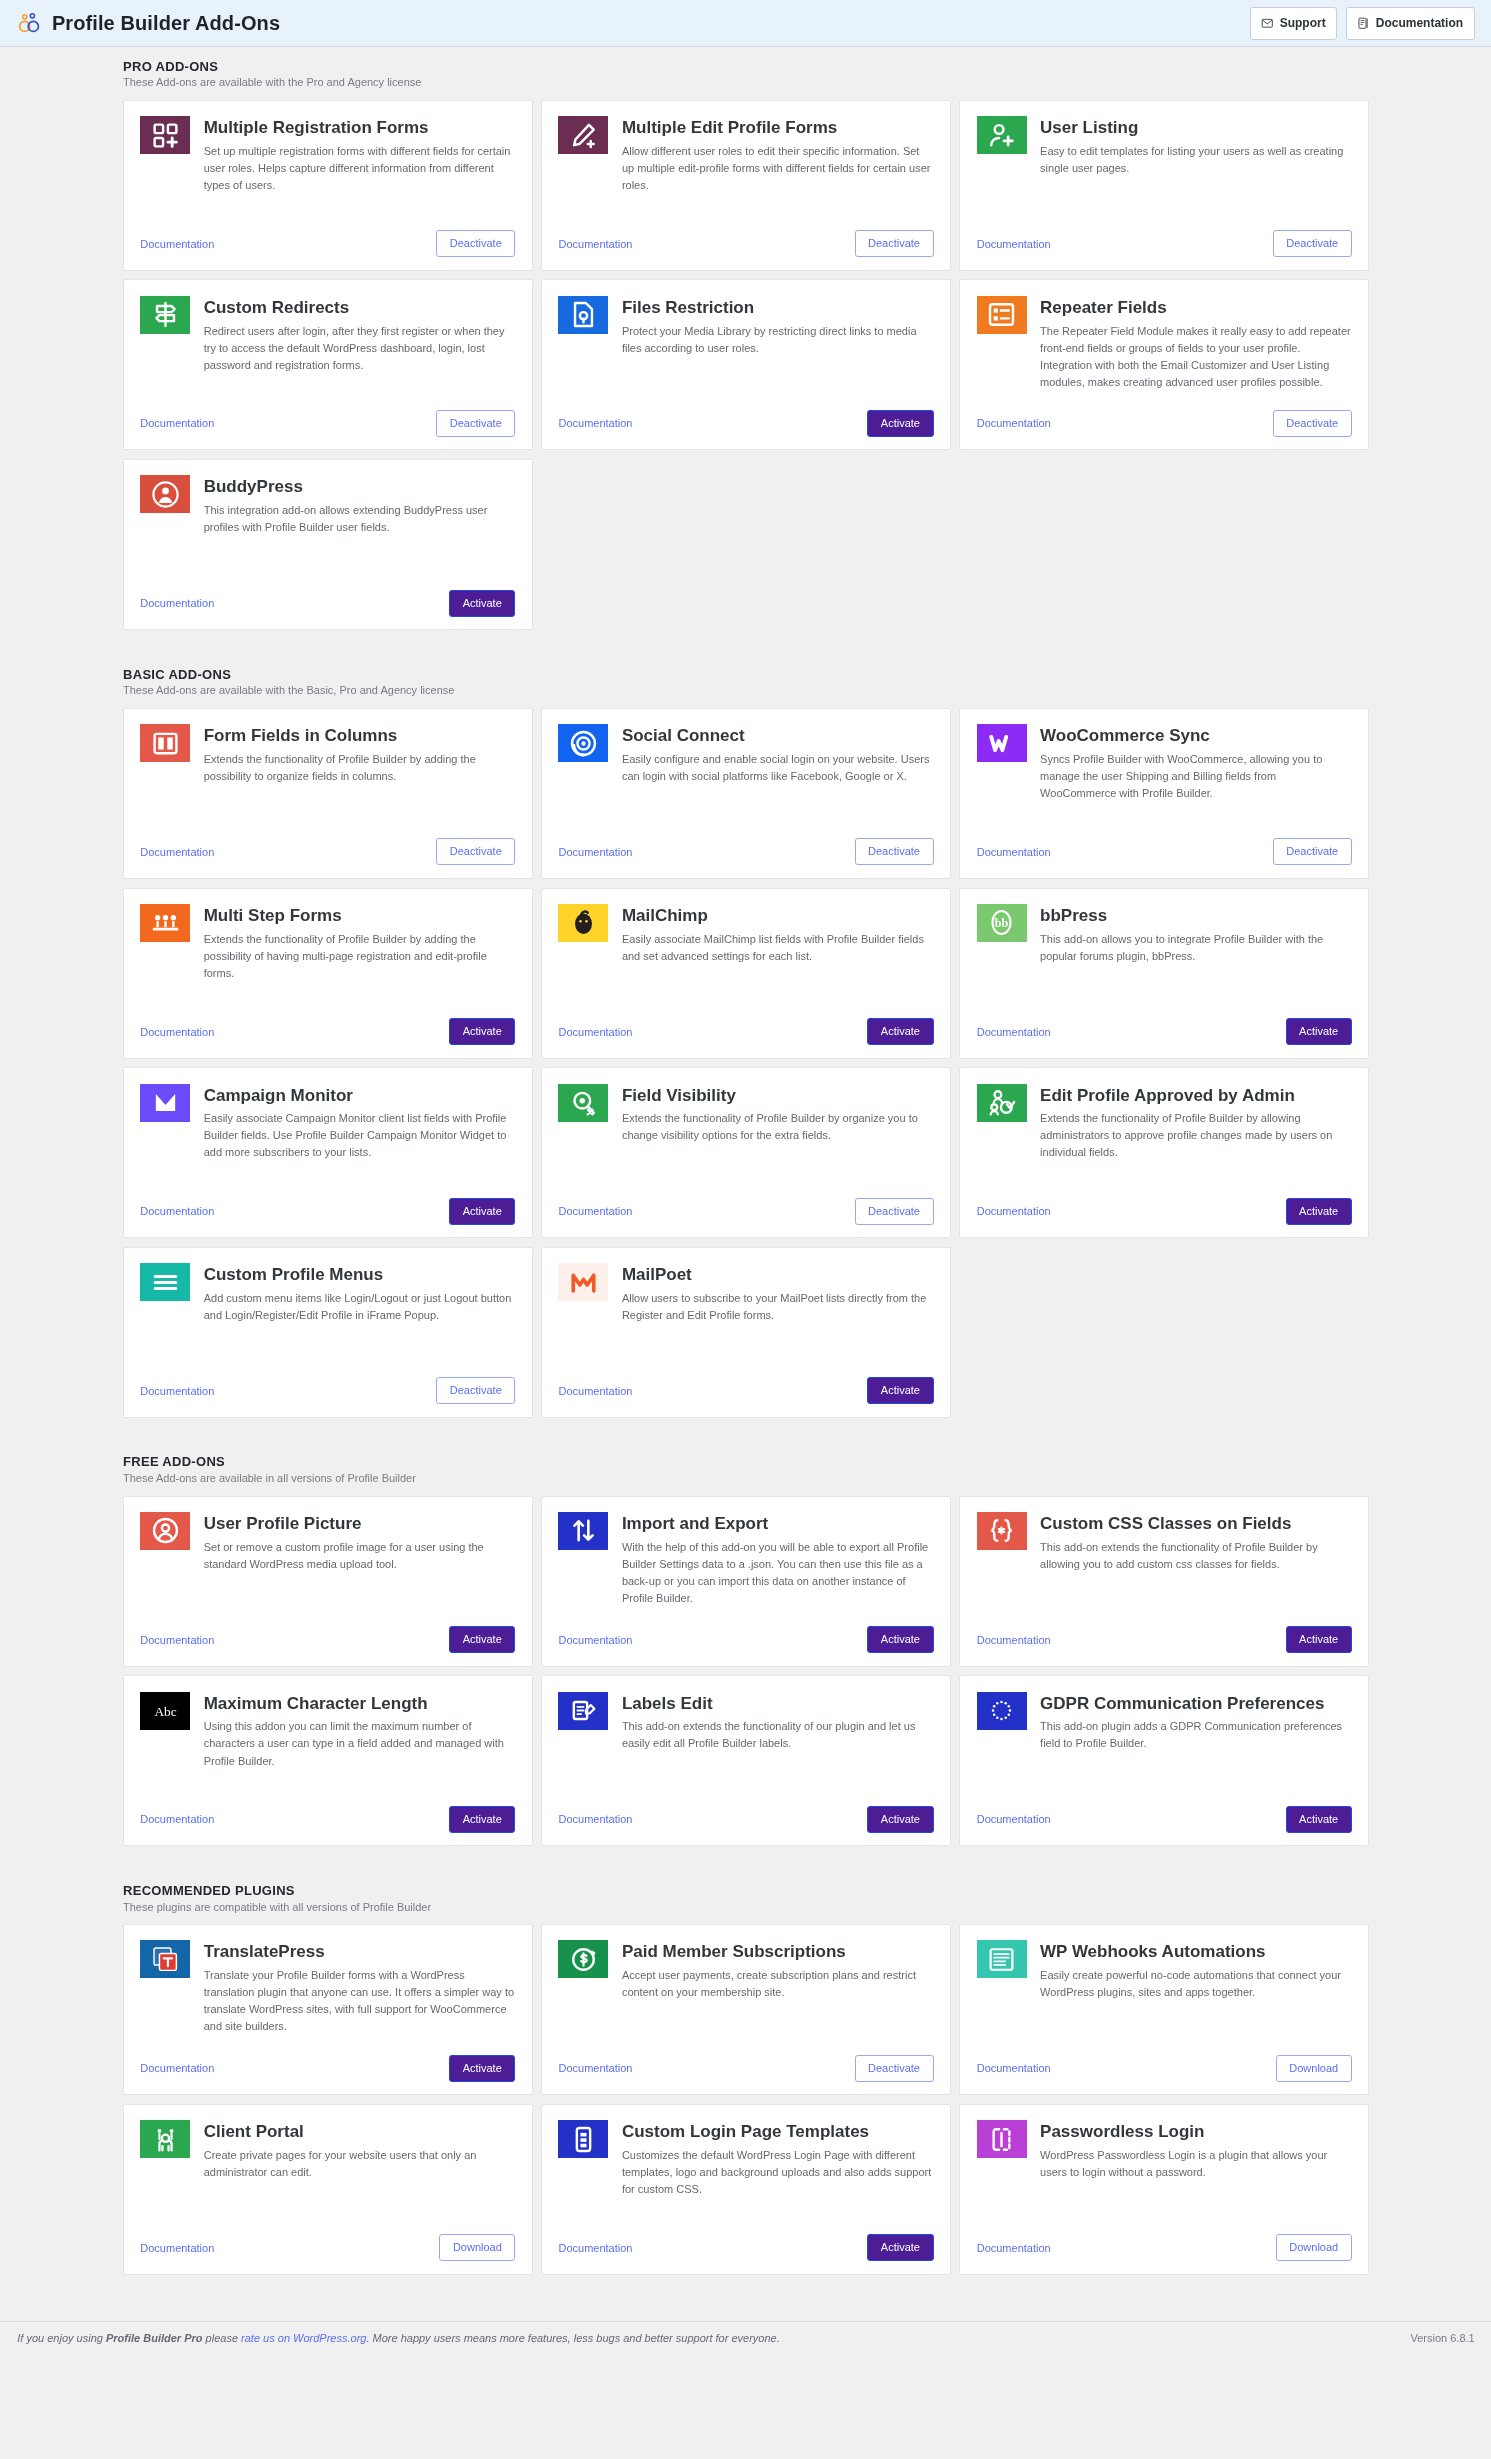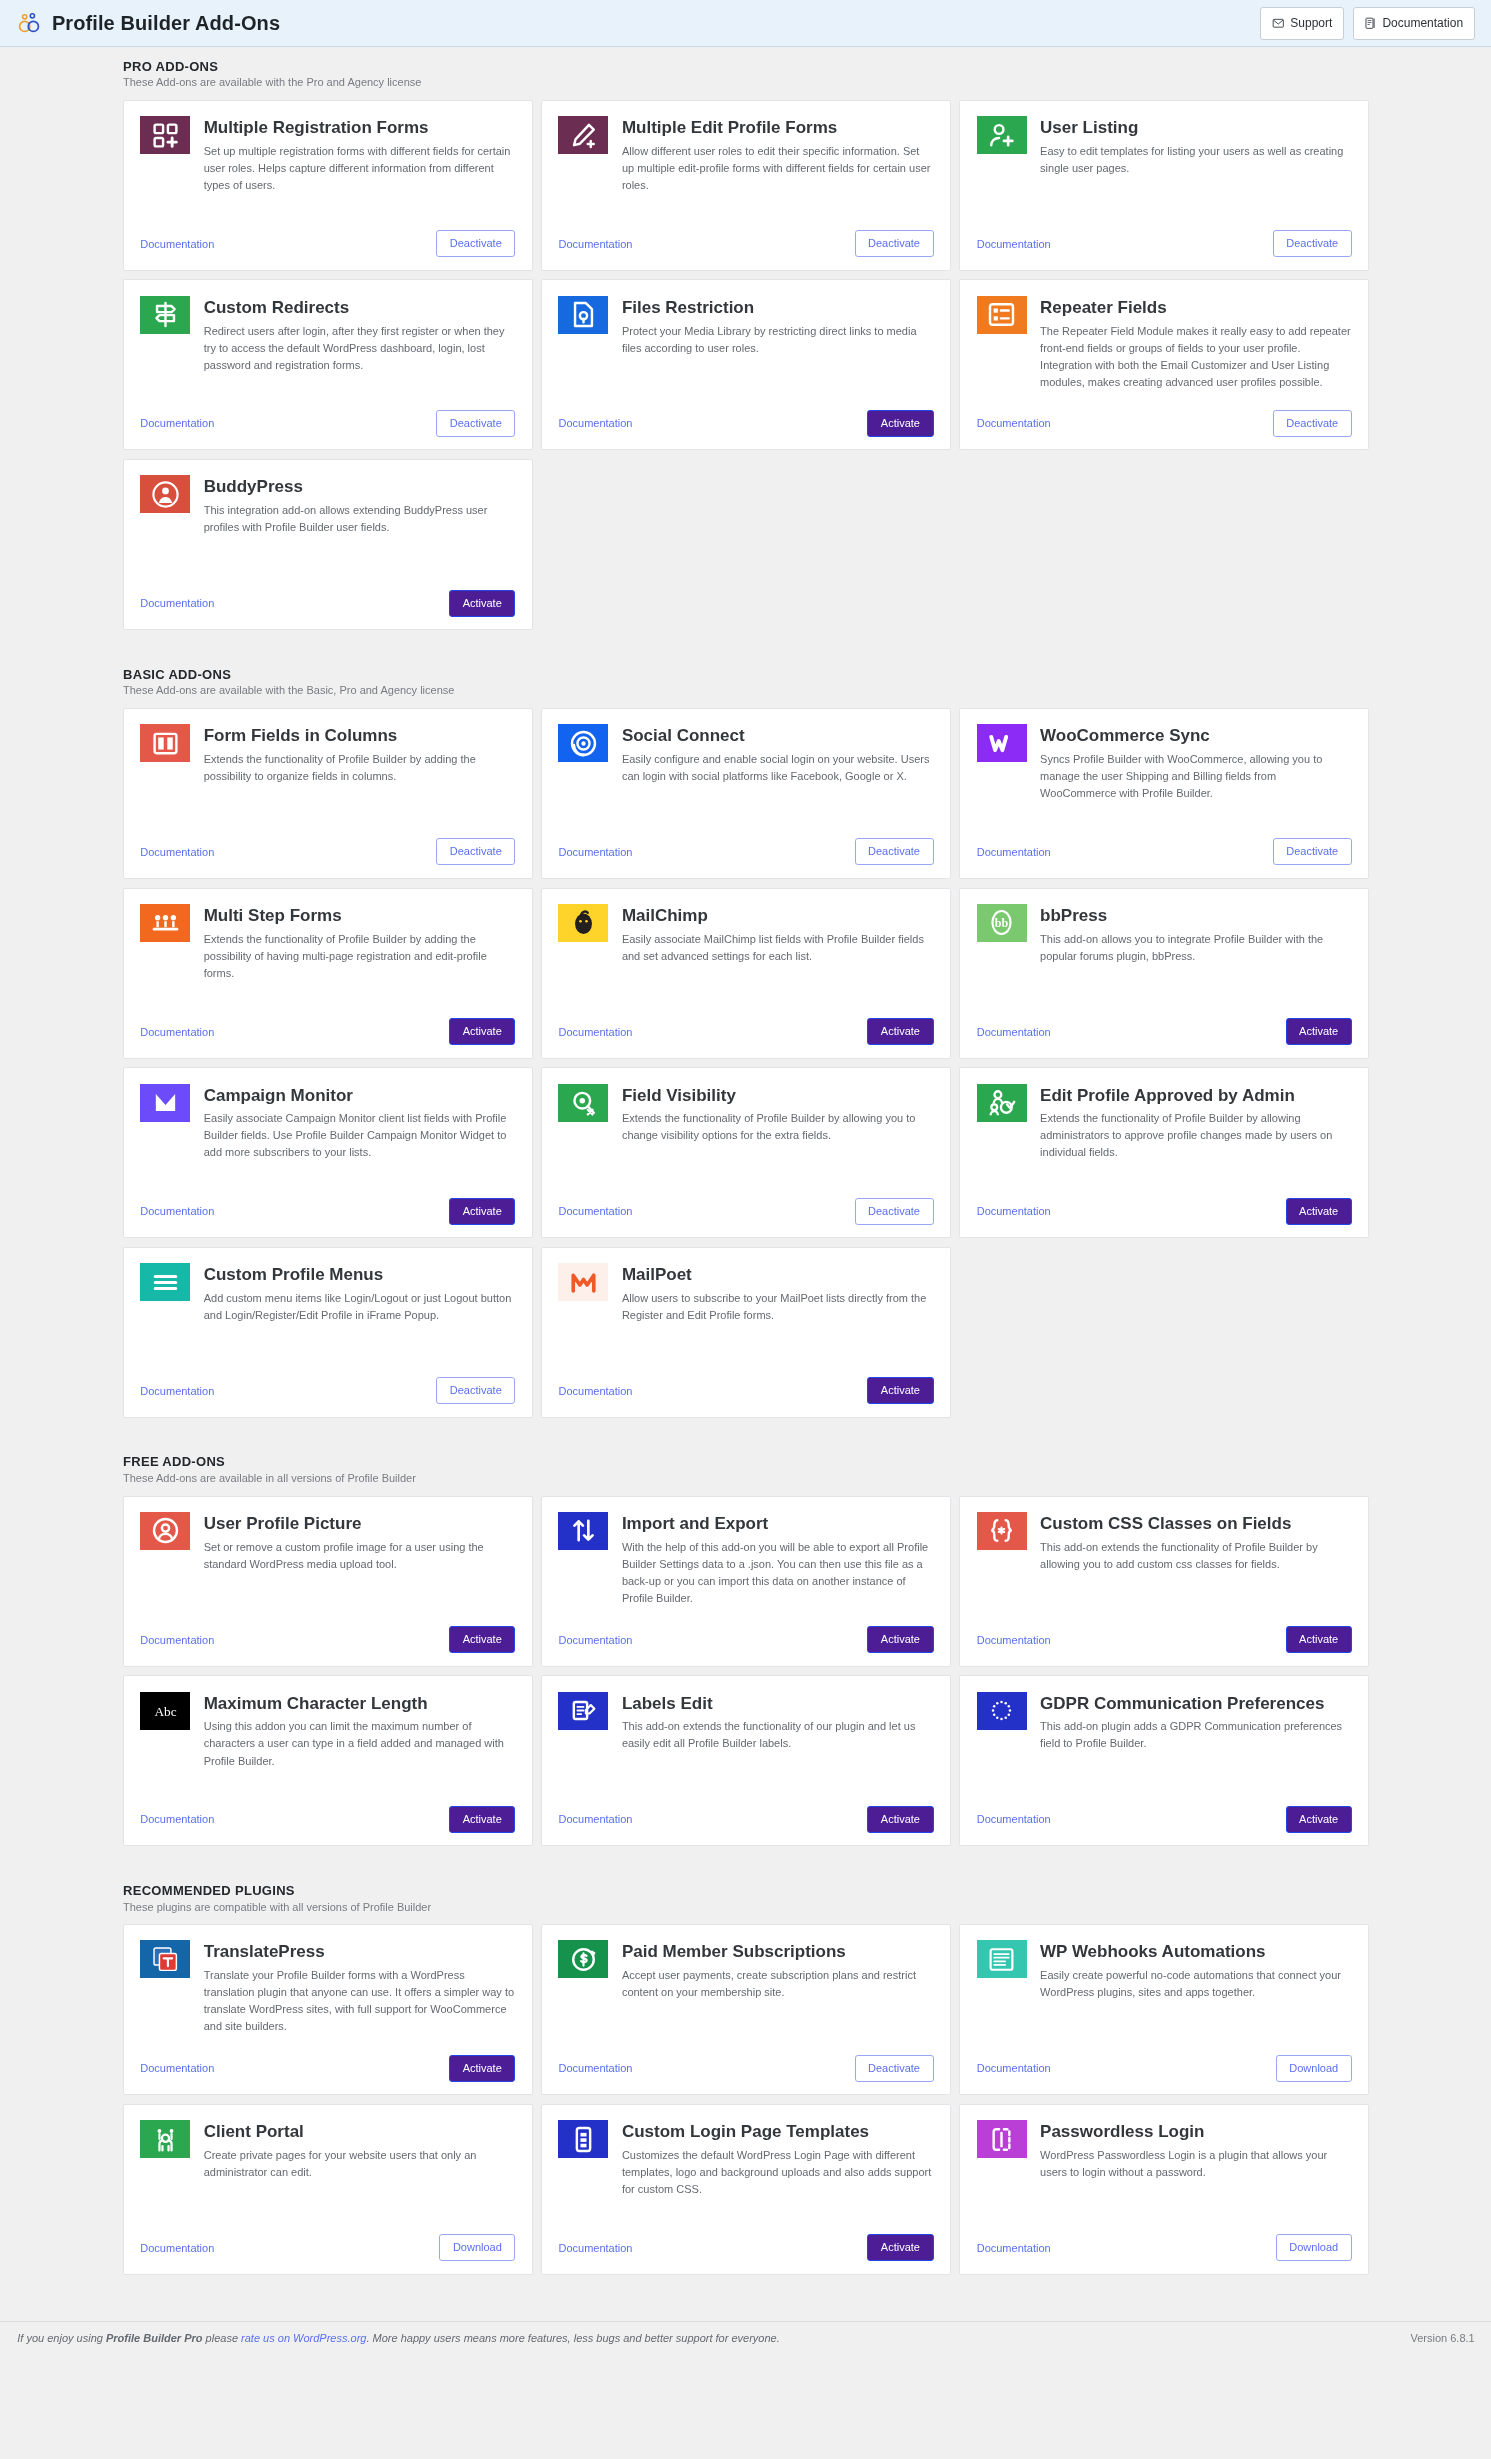--- a/index.html
+++ b/index.html
@@ -41,20 +41,21 @@
     border-radius: 2.9px;
     height: 33px;
     padding: 0 10.6px;
     display: flex;
     align-items: center;
     gap: 5.8px;
     font-size: 12px;
     color: #2c3338;
     cursor: pointer;
     white-space: nowrap;
+    font-weight: bold;
   }
   .tb-btn svg { display: block; }
 
   
   .page { padding: 0 0 0 0; }
   .section { padding: 0 123px 0 123px; }
   .section-head { padding: 11.5px 0 1.9px 0; }
   .section-title {
     font-size: 13px;
     font-weight: bold;
@@ -486,21 +487,21 @@
               <div class="card-icon" style="background:#2ba84f">
                 <svg width="29" height="29" viewBox="0 0 24 24">
                   <circle cx="11" cy="10.5" r="6.5" fill="none" stroke="#ffffff" stroke-width="2"></circle>
                   <circle cx="11" cy="10.5" r="2.3" fill="#ffffff"></circle>
                   <path d="M15.5 15l5 5.5" stroke="#ffffff" stroke-width="2" stroke-linecap="round"></path>
                   <path d="M15.5 18l4 4M19.5 18l-4 4" stroke="#ffffff" stroke-width="1.8" stroke-linecap="round"></path>
                 </svg>
               </div>
               <div class="card-text">
                 <div class="card-title">Field Visibility</div>
-                <div class="card-desc">Extends the functionality of Profile Builder by allowing you to change visibility options for the extra fields.</div>
+                <div class="card-desc">Extends the functionality of Profile Builder by organize you to change visibility options for the extra fields.</div>
               </div>
             </div>
             <div class="card-foot">
               <a class="doc-link" href="#">Documentation</a>
               <button class="act-btn secondary">Deactivate</button>
             </div>
           </div>
           <div class="card">
             <div class="card-body">
               <div class="card-icon" style="background:#2ba84f">

